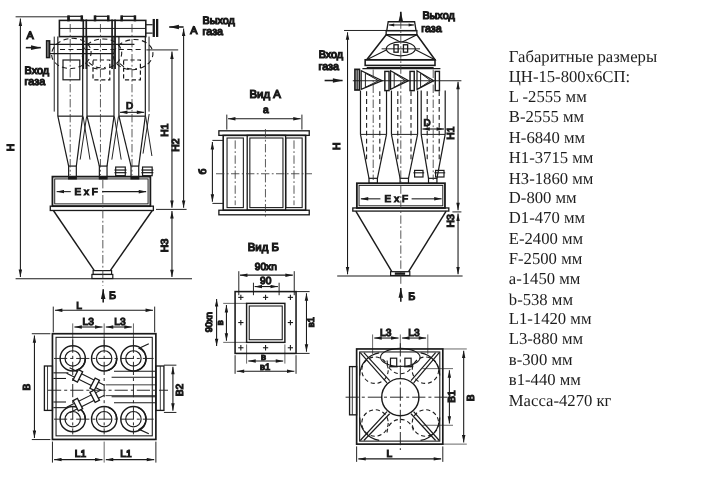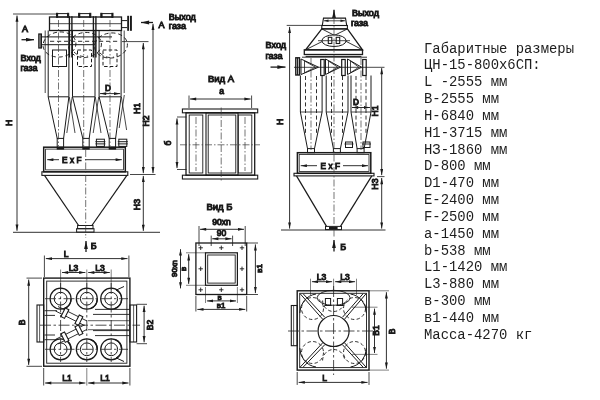--- a/index.html
+++ b/index.html
@@ -1,17 +1,17 @@
 <!DOCTYPE html>
 <html><head><meta charset="utf-8">
 <style>
 html,body{margin:0;padding:0;background:#ffffff;width:600px;height:400px;overflow:hidden;position:relative}
 svg{display:block;position:absolute;left:0;top:0}
 .t{font-family:"Liberation Sans",sans-serif;fill:#1a1a1a}
-pre.dims{position:absolute;margin:0;font-family:Liberation Mono, monospace;color:#1d1d1d;font-size:13.9px;line-height:16.85px;left:424px;top:40.5px}
+pre.dims{position:absolute;margin:0;font-family:Liberation Serif, serif;color:#1d1d1d;font-size:13.9px;line-height:16.85px;left:424px;top:40.5px}
 </style></head>
 <body>
 <svg width="600" height="400" viewBox="0 0 600 400">
 <defs>
 <marker id="ar" orient="auto-start-reverse" markerUnits="userSpaceOnUse" markerWidth="6.5" markerHeight="3.4" viewBox="0 0 6.5 3.4" refX="6.5" refY="1.7">
 <path d="M6.5,1.7 L0.3,0.25 L0.3,3.15 z" fill="#1a1a1a"></path>
 </marker>
 <marker id="ab" orient="auto-start-reverse" markerUnits="userSpaceOnUse" markerWidth="8.5" markerHeight="4.4" viewBox="0 0 8.5 4.4" refX="8.5" refY="2.2">
 <path d="M8.5,2.2 L0.4,0.3 L0.4,4.1 z" fill="#1a1a1a"></path>
 </marker>

